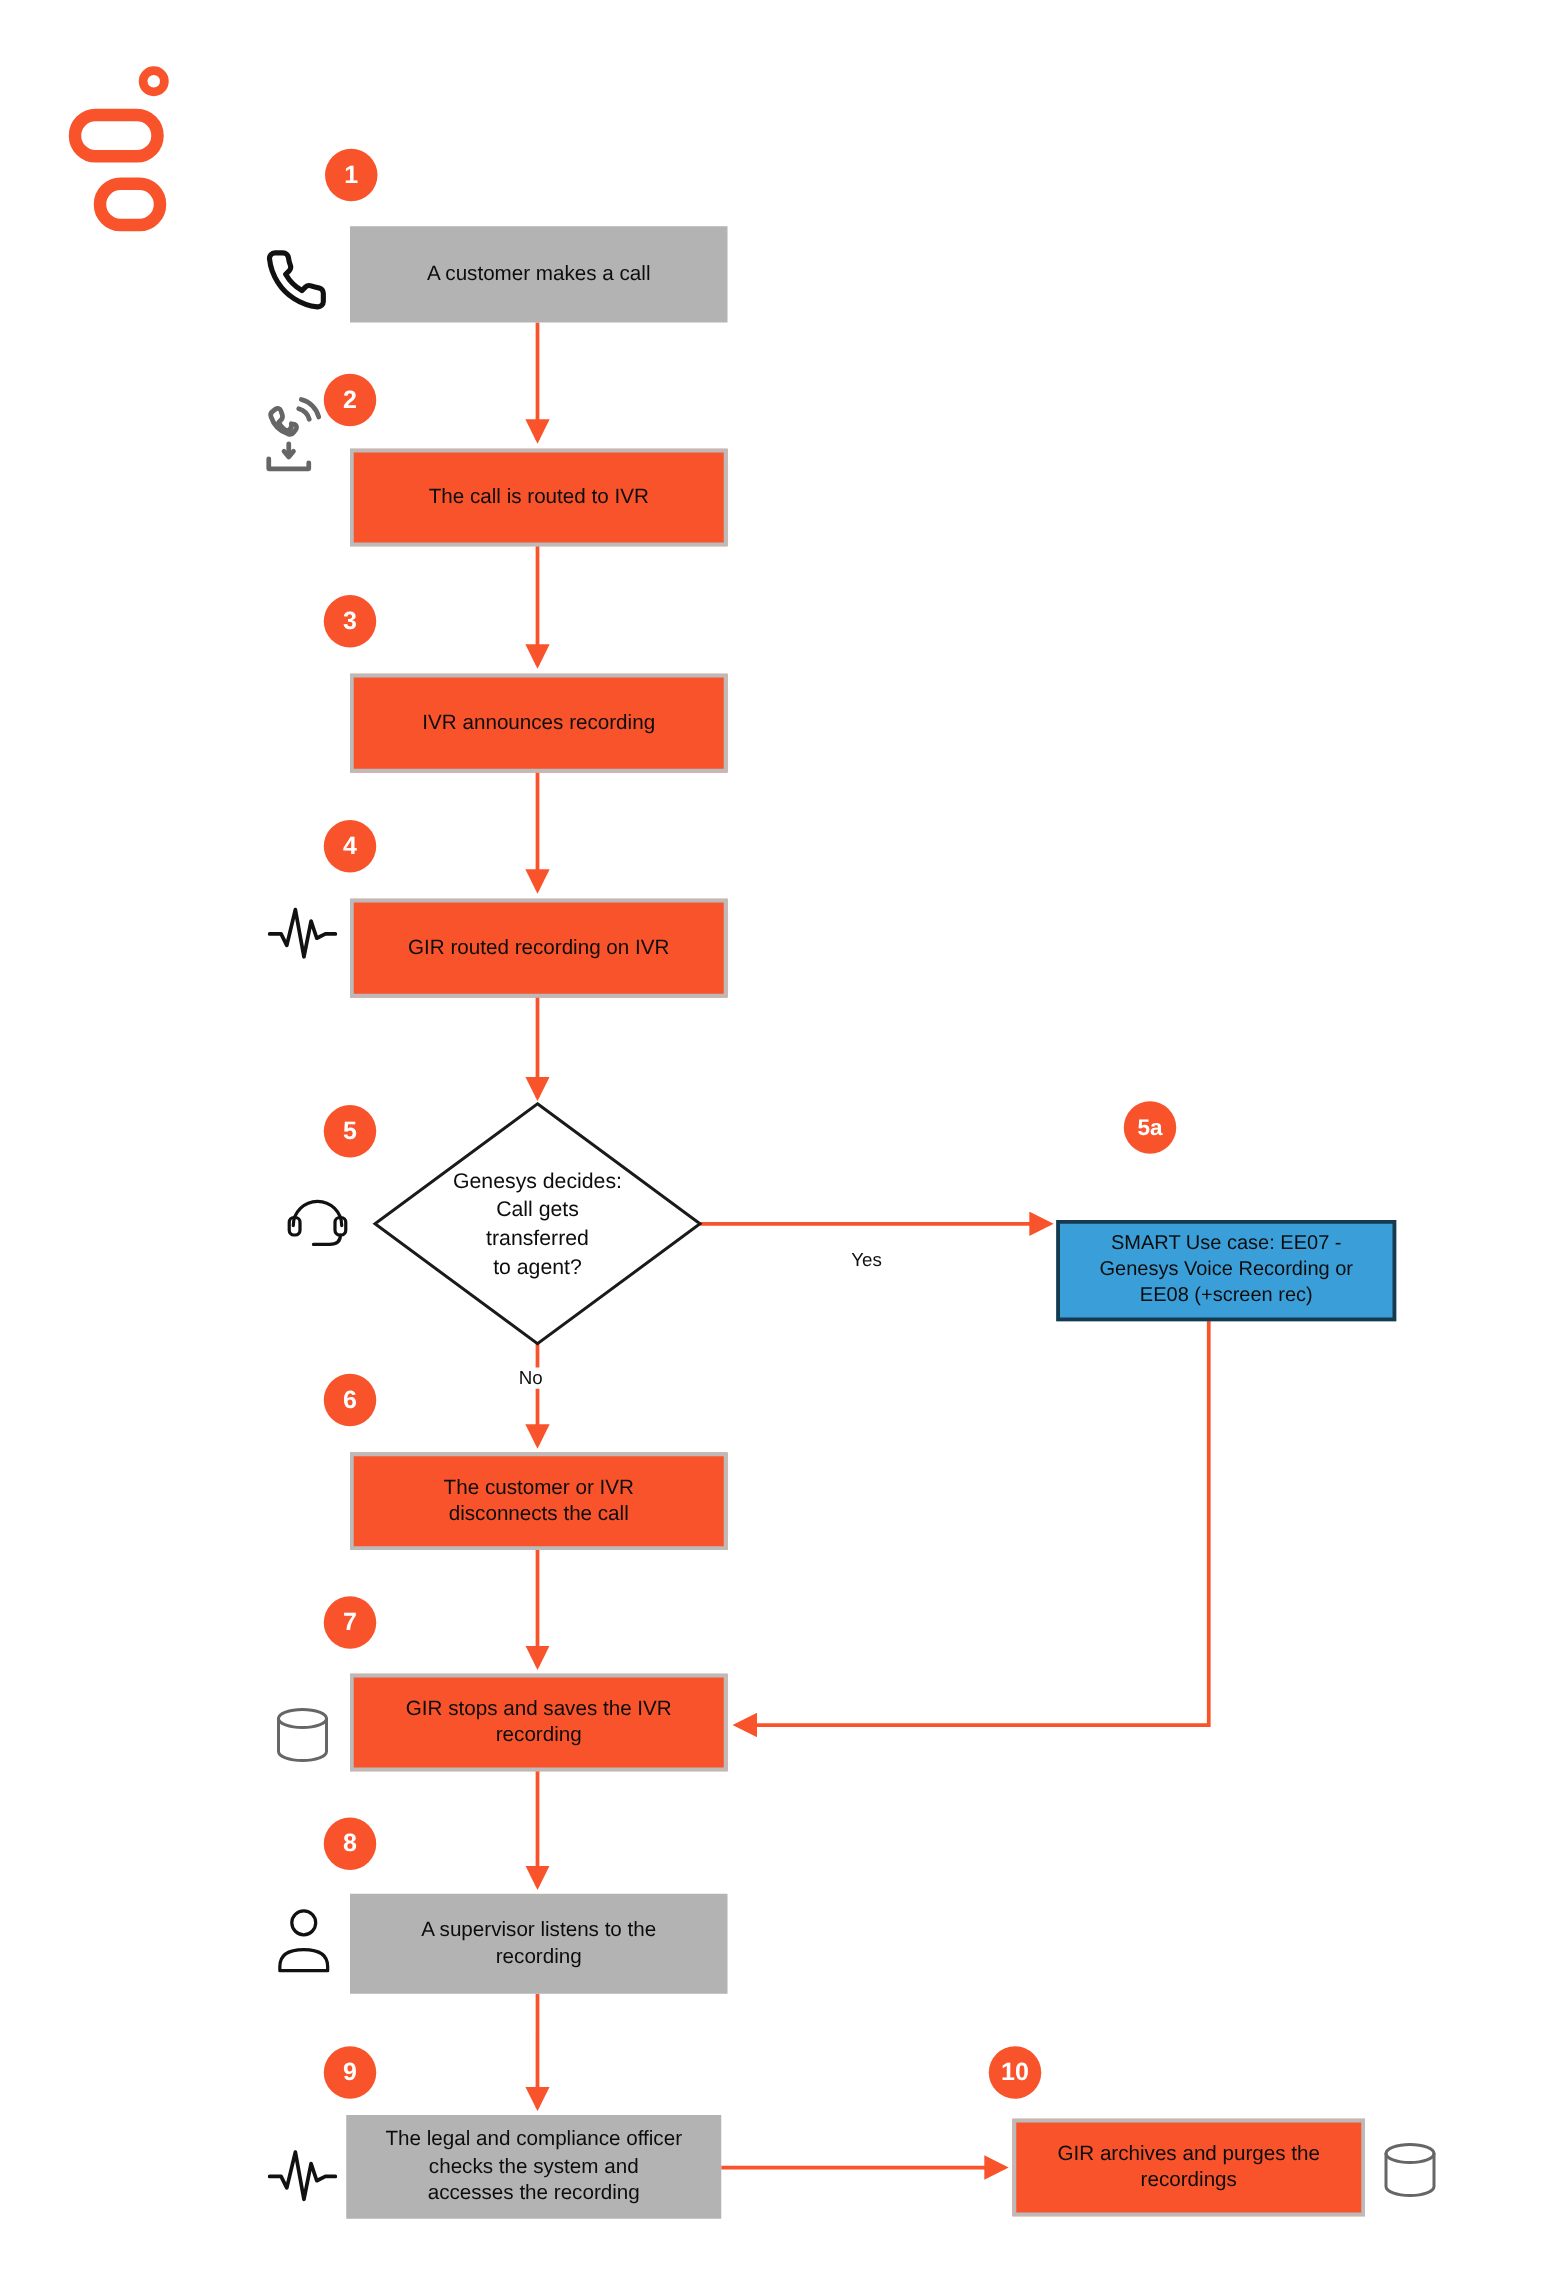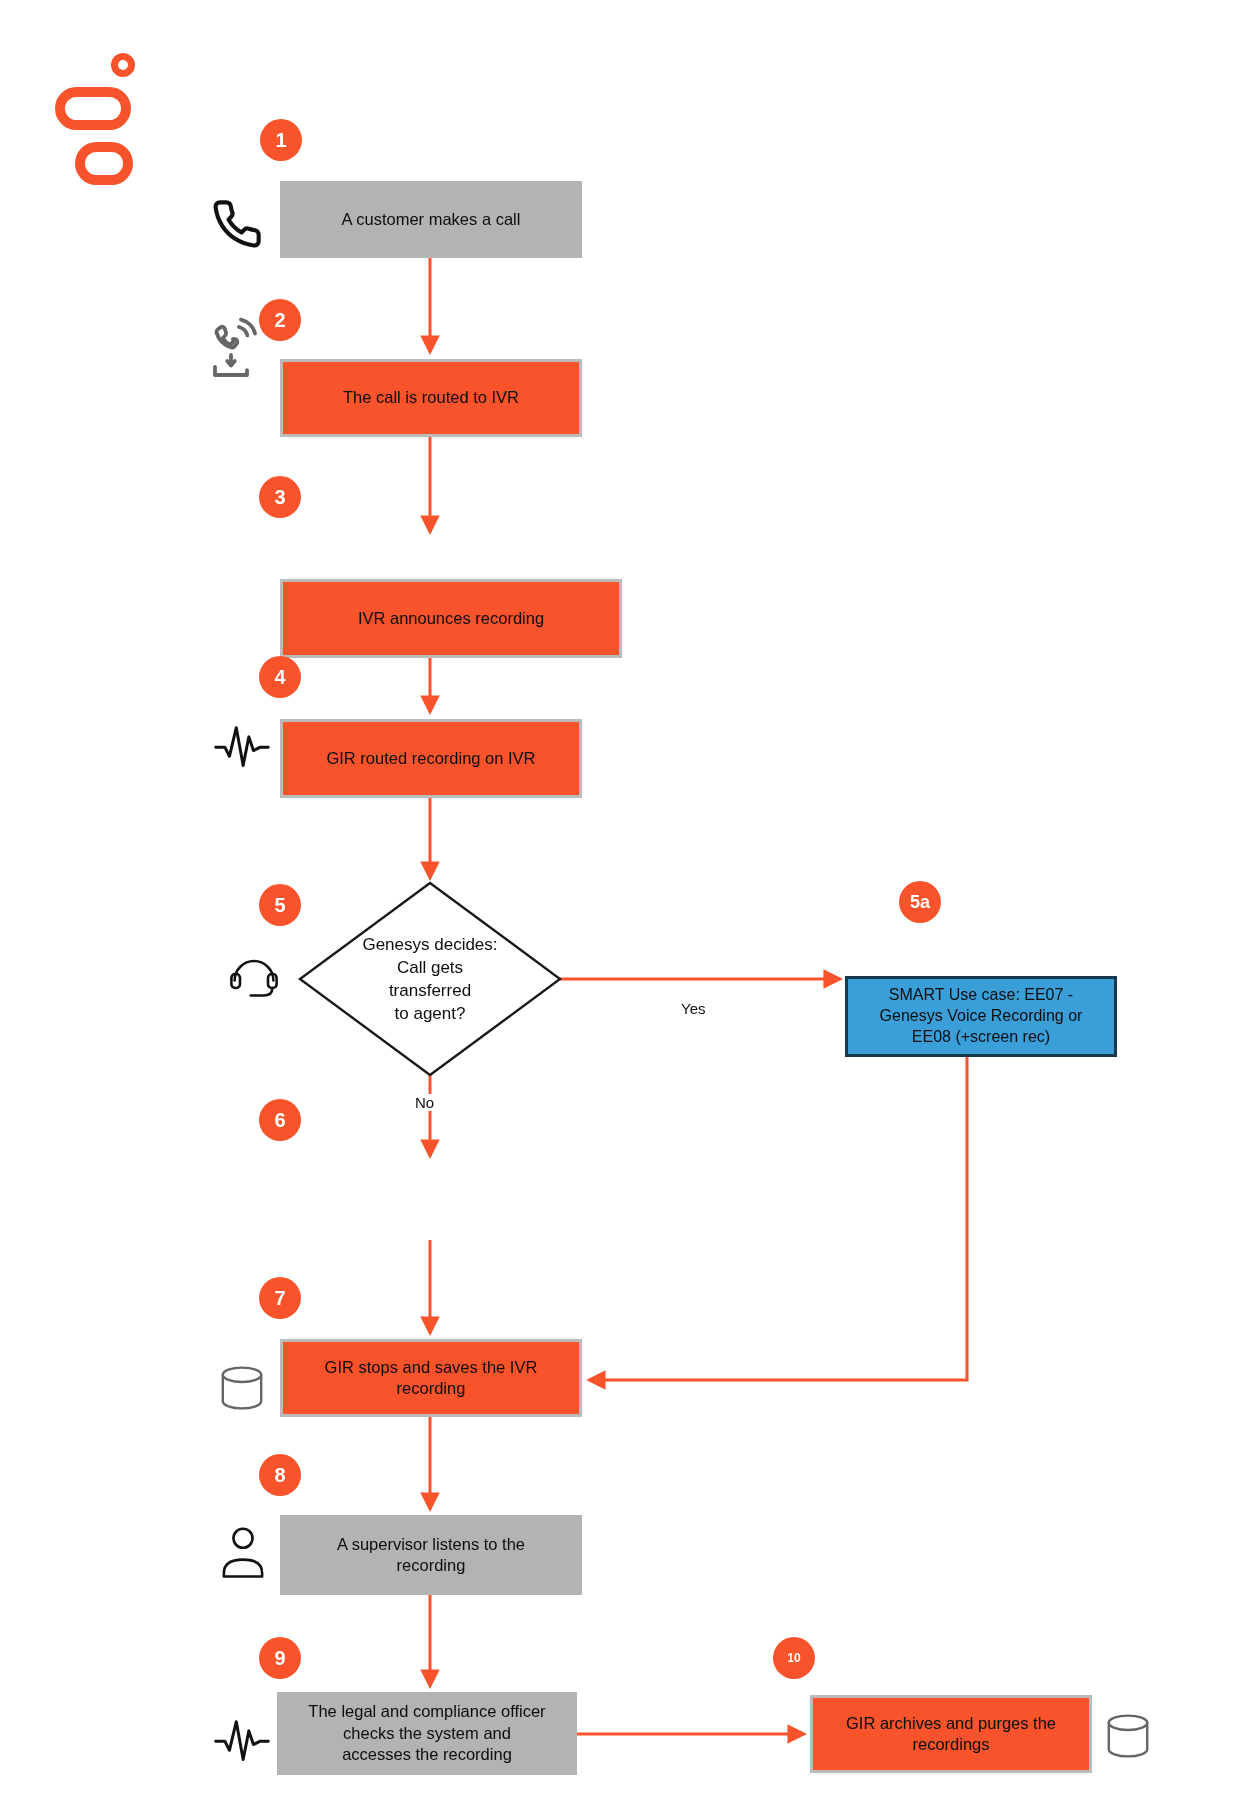--- a/index.html
+++ b/index.html
@@ -64,39 +64,42 @@
   <div class="badge" style="left:260px;top:119px;">1</div>
   <div class="badge" style="left:259px;top:299px;">2</div>
   <div class="badge" style="left:259px;top:476px;">3</div>
   <div class="badge" style="left:259px;top:656px;">4</div>
   <div class="badge" style="left:259px;top:884px;">5</div>
   <div class="badge" style="left:899px;top:881px;font-size:18px;">5a</div>
   <div class="badge" style="left:259px;top:1099px;">6</div>
   <div class="badge" style="left:259px;top:1277px;">7</div>
   <div class="badge" style="left:259px;top:1454px;">8</div>
   <div class="badge" style="left:259px;top:1637px;">9</div>
-  <div class="badge" style="left:773px;top:1637px;font-size:12px;">10</div>
+  <div class="badge" style="left:791px;top:1637px;font-size:20px;">10</div>
 
   <div class="node gray" style="left:280px;top:181px;width:302px;height:77px;">
       <div>A customer makes a call</div>
     </div>
   <div class="node orange" style="left:280px;top:359px;width:302px;height:78px;">
       <div>The call is routed to IVR</div>
     </div>
-  <div class="node orange" style="left:280px;top:539px;width:342px;height:79px;margin-top:40px;">
+  <div class="node orange" style="left:280px;top:539px;width:302px;height:79px;">
       <div>IVR announces recording</div>
     </div>
   <div class="node orange" style="left:280px;top:719px;width:302px;height:79px;">
       <div>GIR routed recording on IVR</div>
     </div>
   <div class="node decision" style="left:340px;top:920px;width:180px;height:120px;">
       <div>Genesys decides:<br>Call gets<br>transferred<br>to agent?</div>
     </div>
   <div class="node blue" style="left:845px;top:976px;width:272px;height:81px;align-items:center;">
       <div>SMART Use case: EE07 -<br>Genesys Voice Recording or<br>EE08 (+screen rec)</div>
+    </div>
+  <div class="node orange" style="left:280px;top:1162px;width:302px;height:78px;">
+      <div>The customer or IVR<br>disconnects the call</div>
     </div>
   <div class="node orange" style="left:280px;top:1339px;width:302px;height:78px;">
       <div>GIR stops and saves the IVR<br>recording</div>
     </div>
   <div class="node gray" style="left:280px;top:1515px;width:302px;height:80px;">
       <div>A supervisor listens to the<br>recording</div>
     </div>
   <div class="node gray" style="left:277px;top:1692px;width:300px;height:83px;">
       <div>The legal and compliance officer<br>checks the system and<br>accesses the recording</div>
     </div>

